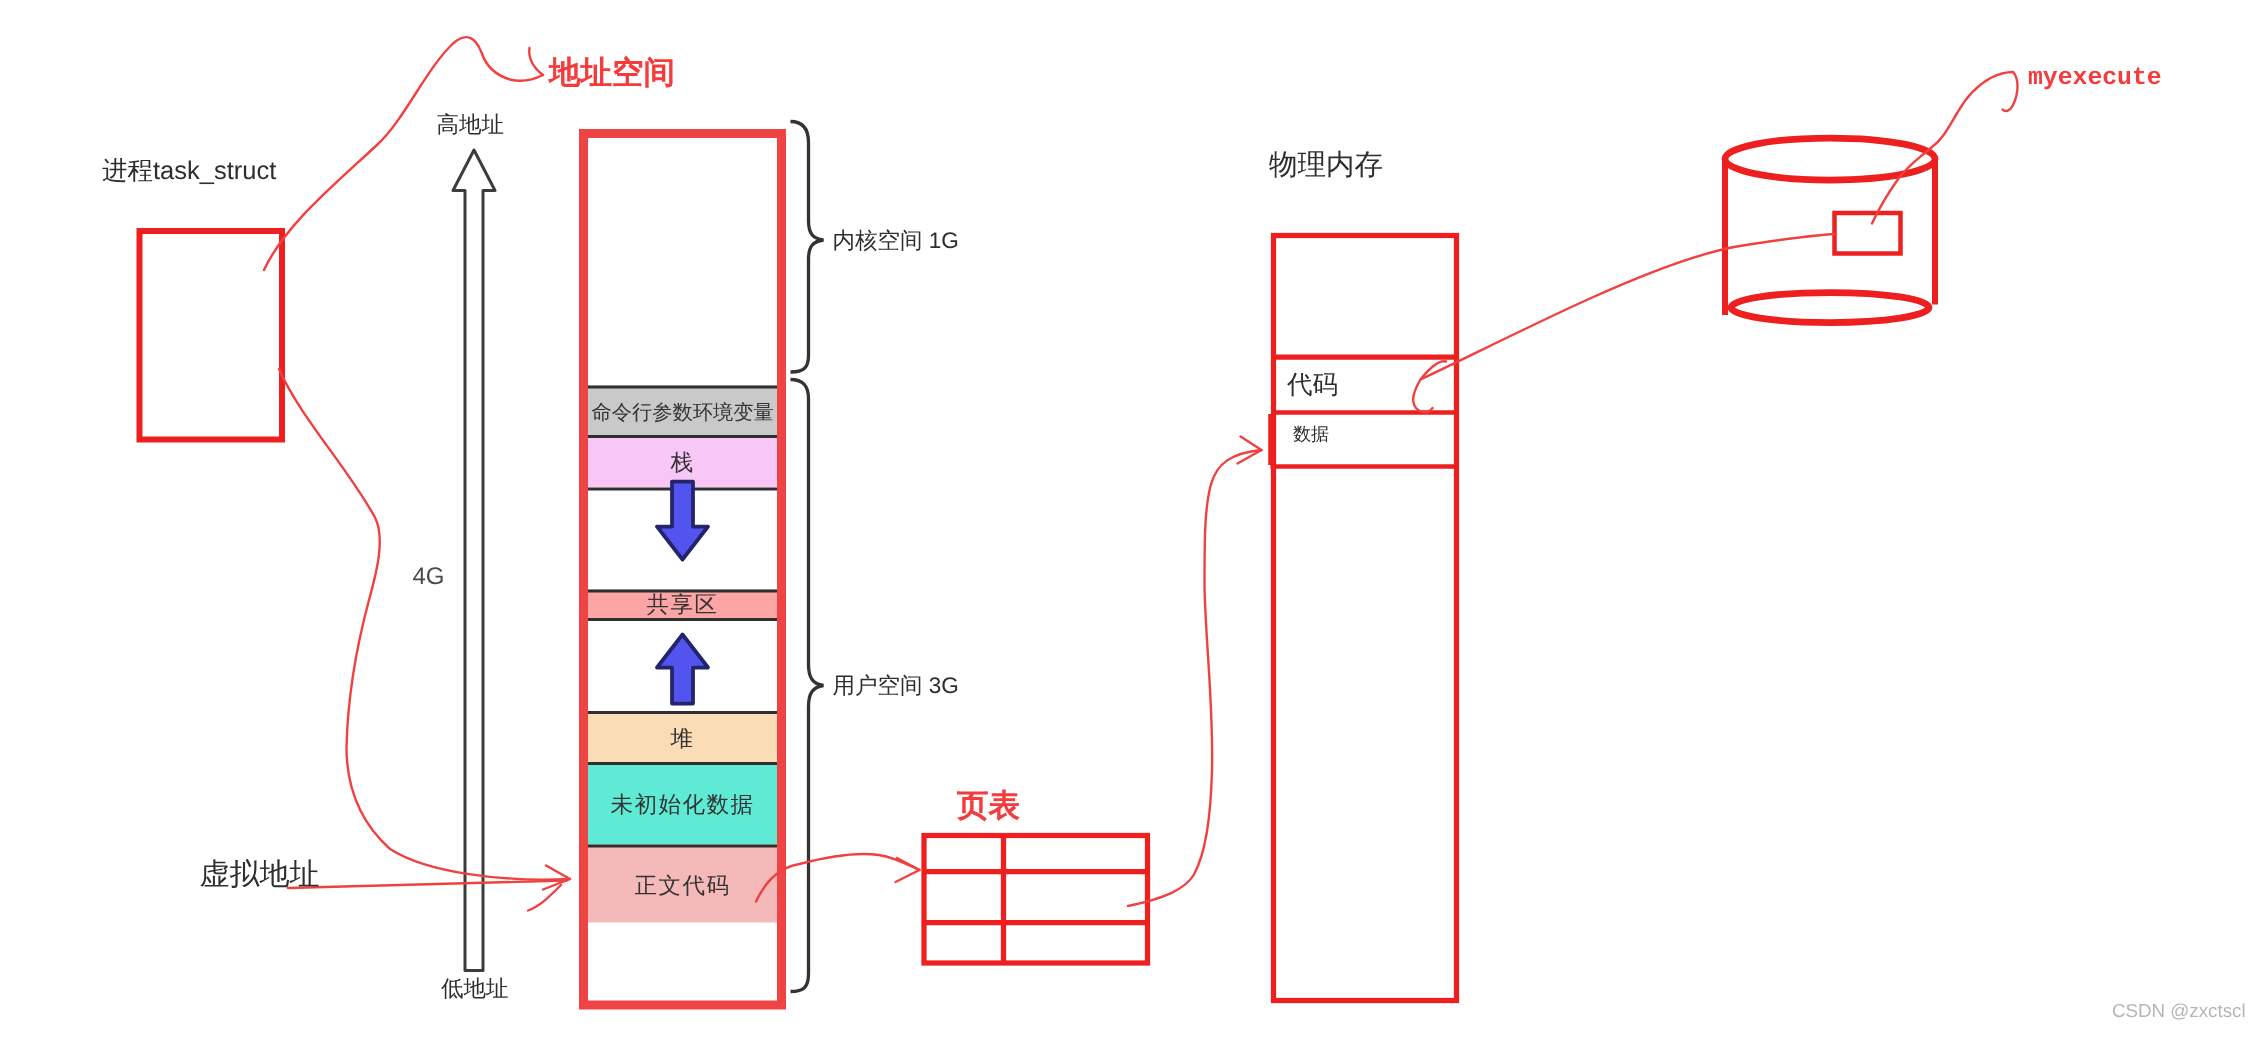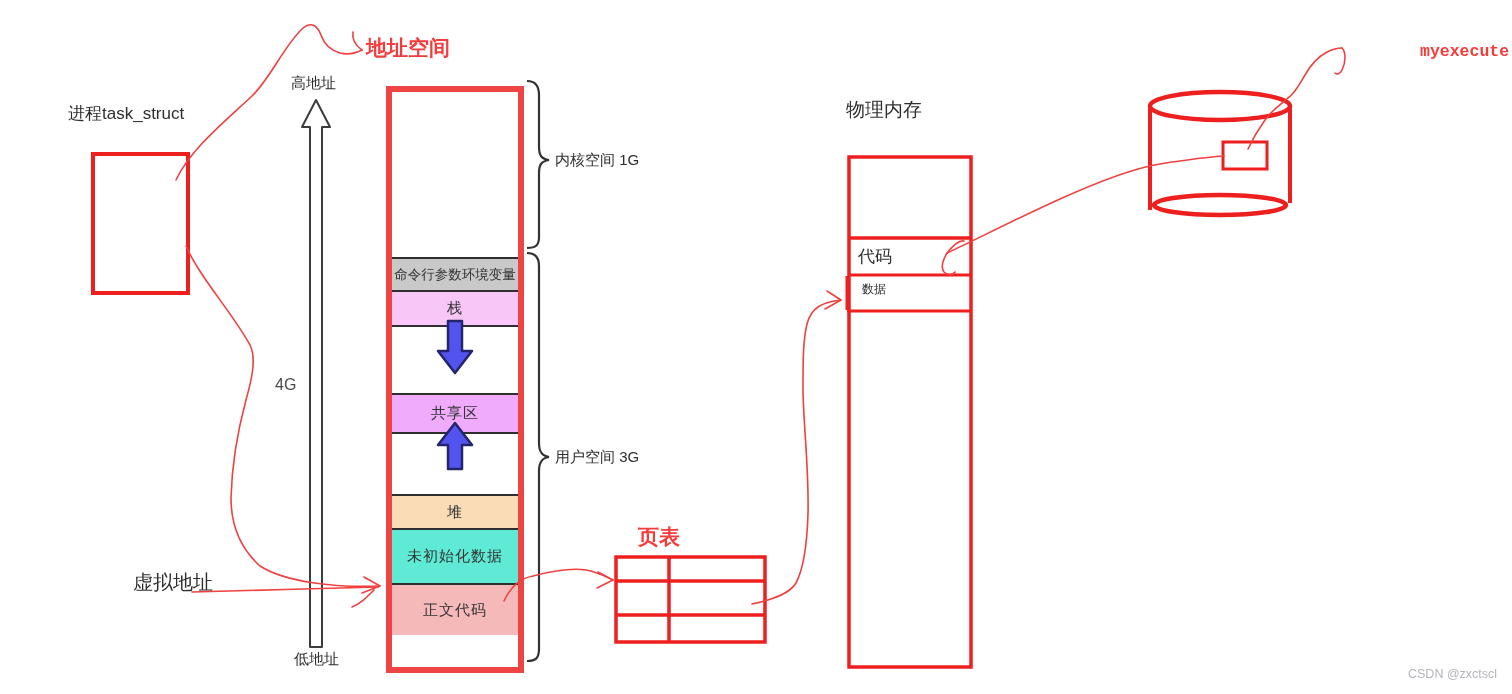--- a/index.html
+++ b/index.html
@@ -31,21 +31,21 @@
     </div>
     <div class="seg" style="height:33px;background:#c9c9c9">
       <span class="seg-label small">命令行参数环境变量</span>
     </div>
     <div class="seg" style="height:35px;background:#f8c7f8">
       <span class="seg-label">栈</span>
     </div>
     <div class="seg" style="height:68px;background:#ffffff">
       <span class="seg-label"></span>
     </div>
-    <div class="seg" style="height:39px;background:#f0abfc">
+    <div class="seg" style="height:19px;background:#fca5a5">
       <span class="seg-label">共享区</span>
     </div>
     <div class="seg" style="height:62px;background:#ffffff">
       <span class="seg-label"></span>
     </div>
     <div class="seg" style="height:34px;background:#fadcb6">
       <span class="seg-label">堆</span>
     </div>
     <div class="seg" style="height:55px;background:#5eead4">
       <span class="seg-label">未初始化数据</span>
@@ -131,17 +131,17 @@
   <div class="lbl lbl-black" style="left:133px;top:569px;font-size:20px;font-family:'Liberation Serif','DejaVu Serif',serif;">虚拟地址</div>
 
   <div class="lbl lbl-red" style="left:638px;top:523px;font-size:21px;font-family:'Liberation Serif','DejaVu Serif',serif;">页表</div>
 
   <div class="lbl lbl-black" style="left:846px;top:97px;font-size:19px;">物理内存</div>
 
   <div class="lbl lbl-black" style="left:858px;top:245px;font-size:17px;">代码</div>
 
   <div class="lbl lbl-black" style="left:862px;top:281px;font-size:12px;">数据</div>
 
-  <div class="lbl lbl-red mono" style="left:1420px;top:42px;font-size:16.5px;">myexecute</div>
+  <div class="lbl lbl-red mono" style="left:1352px;top:42px;font-size:16.5px;">myexecute</div>
 
   <div class="lbl watermark" style="left:1408px;top:667px;">CSDN @zxctscl</div>
 
 </div>
 
 </body></html>

